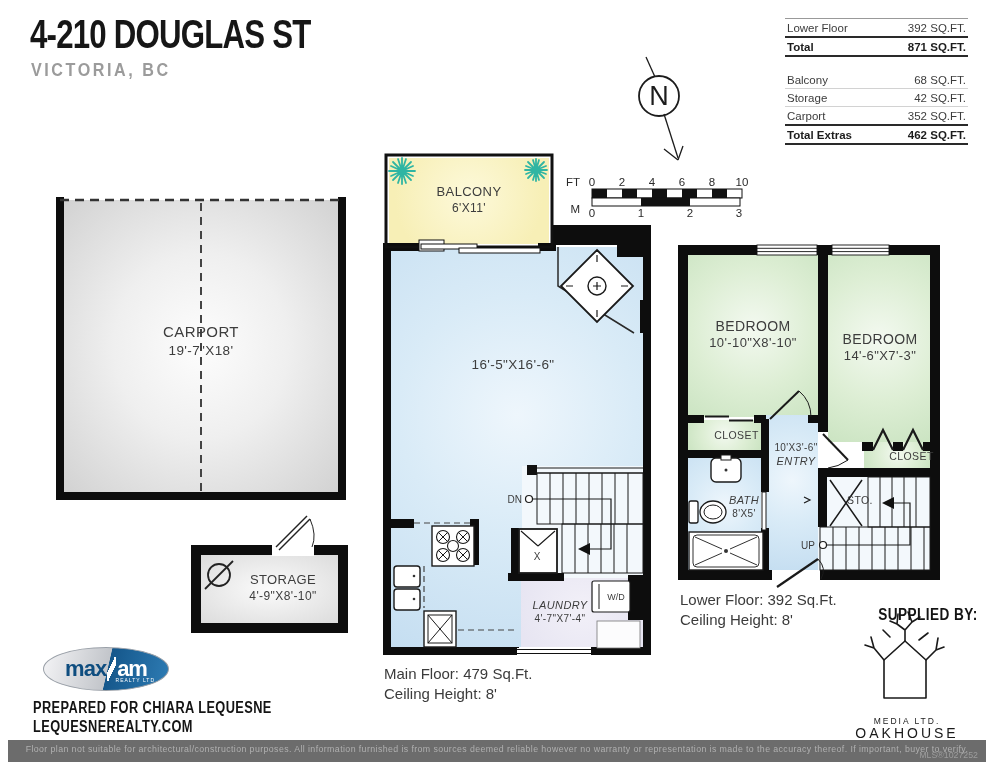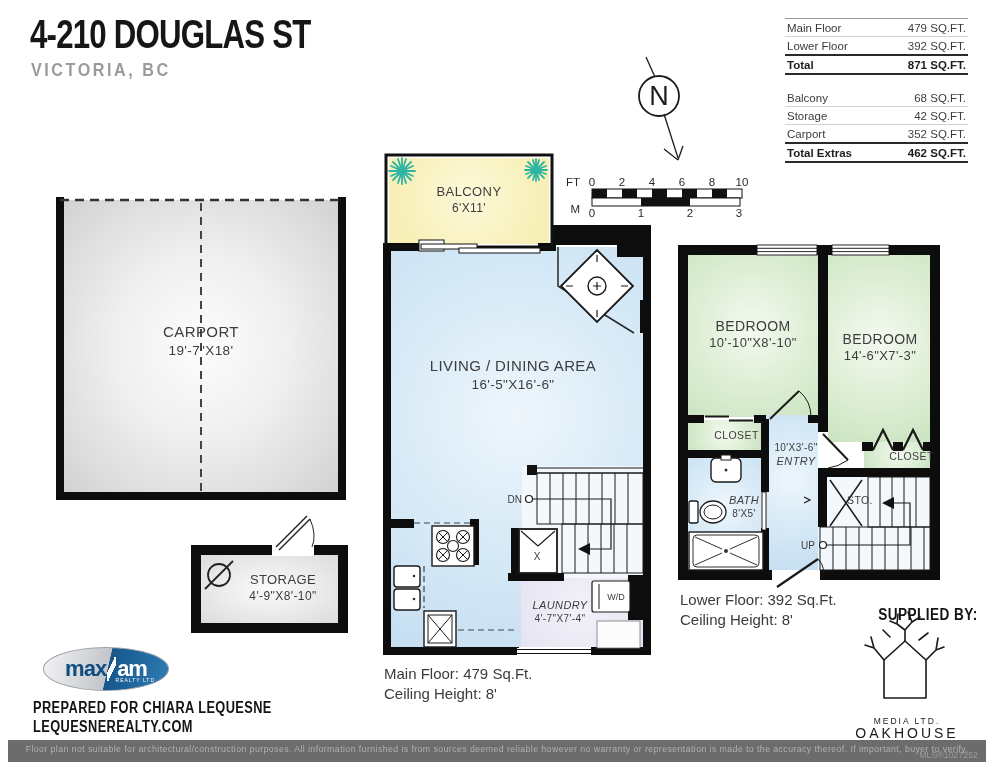--- a/index.html
+++ b/index.html
@@ -60,24 +60,20 @@
 </style>
 </head>
 <body>
 
 <div class="page">
 
   <div class="abs title z3">4-210 DOUGLAS ST</div>
   <div class="abs subtitle z3">VICTORIA, BC</div>
 
   <div class="abs area-table z3">
-    <div class="ar thin">
-      <span>Main Floor</span>
-      <span>479 SQ.FT.</span>
-    </div>
     <div class="ar">
       <span>Lower Floor</span>
       <span>392 SQ.FT.</span>
     </div>
     <div class="ar total">
       <span>Total</span>
       <span>871 SQ.FT.</span>
     </div>
     <div class="tgap"></div>
     <div class="ar thin">
@@ -356,21 +352,20 @@
   </div>
   <div class="room-label z3" style="left:233px;top:572px;width:100px;">
     <span class="nm13">STORAGE</span>
     <span class="dm12">4'-9"X8'-10"</span>
   </div>
   <div class="room-label z3" style="left:409px;top:184px;width:120px;">
     <span class="nm13">BALCONY</span>
     <span class="dm12">6'X11'</span>
   </div>
   <div class="room-label z3" style="left:428px;top:356px;width:170px;">
-    <span class="nm15">LIVING / DINING AREA</span>
     <span class="dm14">16'-5"X16'-6"</span>
   </div>
   <div class="room-label z3" style="left:510px;top:598px;width:100px;">
     <span class="nm11">LAUNDRY</span>
     <span class="dm10">4'-7"X7'-4"</span>
   </div>
   <div class="room-label z3" style="left:688px;top:317px;width:130px;">
     <span class="nm14">BEDROOM</span>
     <span class="dm13">10'-10"X8'-10"</span>
   </div>

